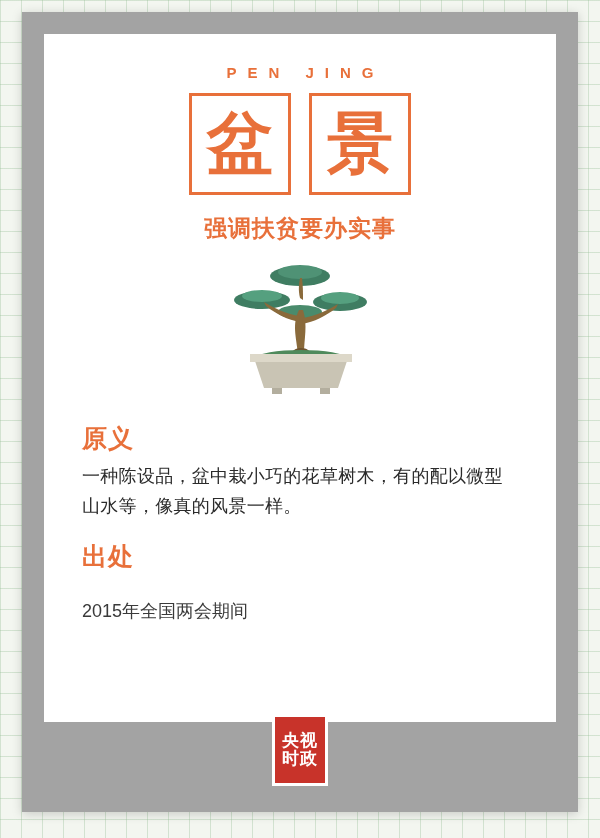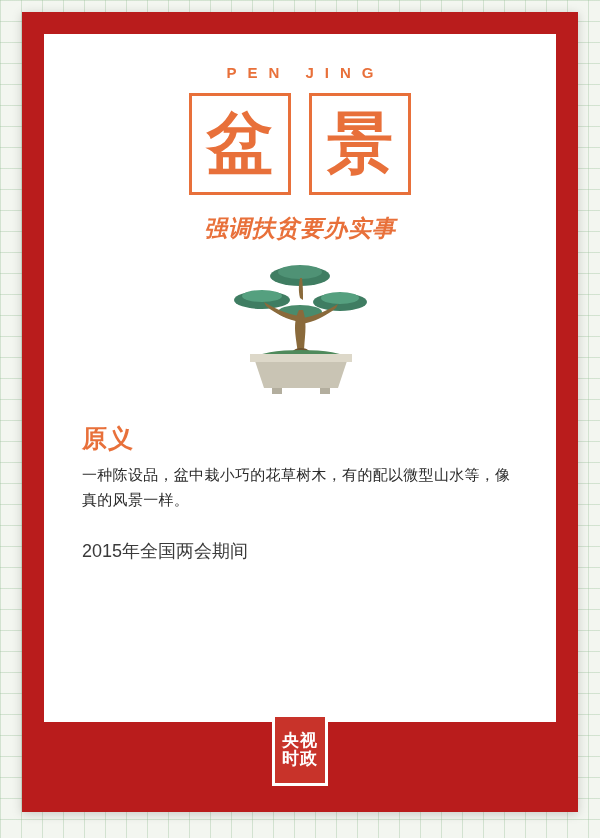--- a/index.html
+++ b/index.html
@@ -23,21 +23,21 @@
       linear-gradient(to right, rgba(150,190,150,0.35) 1px, transparent 1px),
       linear-gradient(to bottom, rgba(150,190,150,0.35) 1px, transparent 1px);
     background-size: 21px 21px;
   }
   #poster {
     position: absolute;
     left: 22px;
     top: 12px;
     width: 556px;
     height: 800px;
-    background: #b91c1c;
+    background: #a3a3a3;
     box-shadow: 0 2px 10px rgba(0,0,0,0.18);
     overflow: hidden;
   }
   #card {
     position: absolute;
     left: 22px;
     top: 22px;
     width: 512px;
     height: 688px;
     background: #ffffff;
@@ -74,21 +74,20 @@
     color: #e8703a;
     line-height: 1;
   }
   #subtitle {
     margin-top: 18px;
     text-align: center;
     color: #e8703a;
     font-size: 23px;
     font-weight: bold;
     letter-spacing: 1px;
-    font-style: italic;
   }
   
   #illustration {
     margin-top: 14px;
     height: 140px;
     display: flex;
     align-items: flex-end;
     justify-content: center;
   }
   
@@ -98,23 +97,24 @@
   .section-head {
     color: #e8703a;
     font-size: 25px;
     font-weight: bold;
     margin-top: 18px;
     margin-bottom: 8px;
     letter-spacing: 1px;
   }
   .section-body {
     color: #2b2b2b;
-    font-size: 15px;
+    font-size: 18px;
     line-height: 1.65;
     letter-spacing: 0.3px;
+    font-family: Liberation Mono, monospace;
   }
   .kw { font-weight: bold; }
   #attribution {
     margin-top: 24px;
     text-align: left;
     color: #3a3a3a;
     font-size: 18px;
     line-height: 1.6;
   }
   
@@ -192,20 +192,21 @@
         <rect x="72" y="130" width="10" height="6" fill="#b3ae9e"></rect>
         <rect x="120" y="130" width="10" height="6" fill="#b3ae9e"></rect>
       </svg>
     </div>
 
     <div id="body">
 
       <div class="section-head">原义</div>
       <div class="section-body">一种陈设品，盆中栽小巧的花草树木，有的配以微型山水等，像真的风景一样。</div>
 
+      <div class="section-head">出处</div>
 
       <div id="attribution">
         <div>2015年全国两会期间</div>
       </div>
 
     </div>
   </div>
 
   <div id="logo-wrap">
     <div id="logo">

